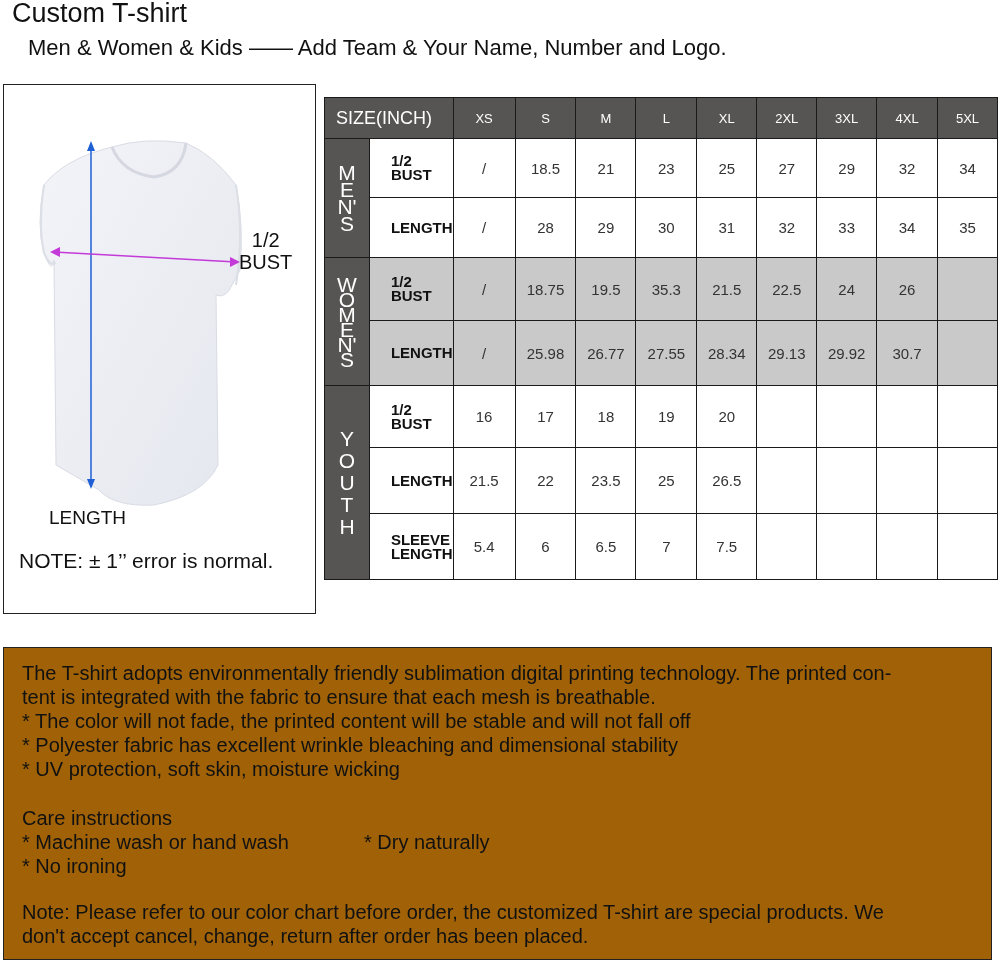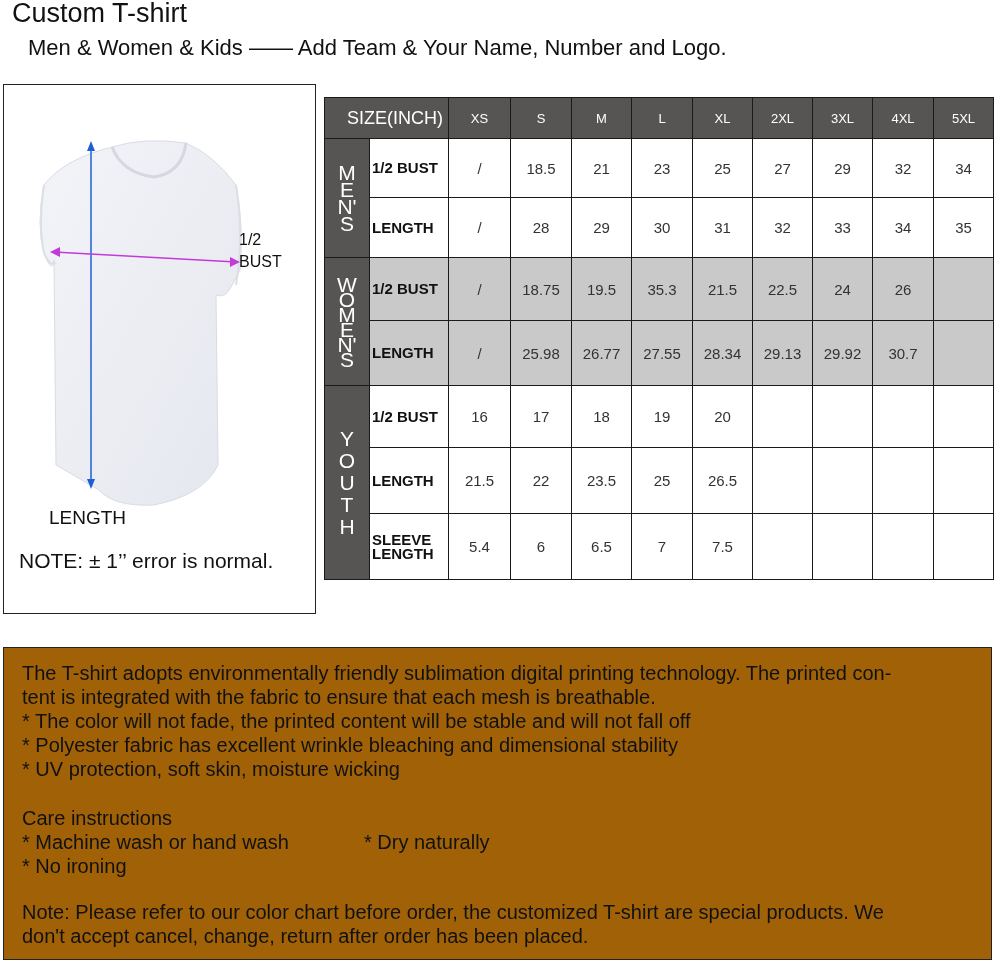--- a/index.html
+++ b/index.html
@@ -6,32 +6,32 @@
   body {
     width:998px; height:968px; background:#ffffff; position:relative; overflow:hidden;
     font-family:"Liberation Sans", sans-serif; color:#111;
   }
   .title { position:absolute; left:12px; top:0px; font-size:27px; line-height:26px; }
   .subtitle { position:absolute; left:28px; top:35px; font-size:22px; line-height:26px; white-space:nowrap; }
 
   
   .fig-box { position:absolute; left:3px; top:84px; width:311px; height:528px; border:1.5px solid #222; background:#fff; }
   .fig-box svg { position:absolute; left:0; top:0; }
-  .lbl-bust { position:absolute; left:235px; top:144px; font-size:16px; line-height:22px; text-align:left; }
+  .lbl-bust { position:absolute; left:235px; top:144px; font-size:20px; line-height:22px; text-align:center; }
   .lbl-length { position:absolute; left:45px; top:422px; font-size:19px; }
   .lbl-note { position:absolute; left:15px; top:464px; font-size:21px; white-space:nowrap; }
 
   
   table.size { position:absolute; left:324px; top:97px; border-collapse:collapse; table-layout:fixed; }
   table.size td, table.size th { border:1.5px solid #1a1a1a; padding:0; text-align:center; vertical-align:middle; font-size:15px; color:#333; }
   table.size th { background:#575454; color:#fff; font-weight:normal; font-size:13px; height:40px; }
-  table.size th.sizehdr { font-size:18px; text-align:left; padding-left:22px; }
+  table.size th.sizehdr { font-size:18px; text-align:left; padding-left:11px; }
   table.size td.group { background:#575454; color:#fff; font-size:21px; line-height:17px; }
   table.size td.group span { display:block; }
-  table.size td.mlabel { font-weight:bold; font-size:15px; color:#111; text-align:left; padding-left:2px; line-height:14px; }
+  table.size td.mlabel { font-weight:bold; font-size:15px; color:#111; text-align:left; padding-left:21px; line-height:14px; }
   tr.women td:not(.group) { background:#c9c9c9; }
 
   
   .info-box { position:absolute; left:3px; top:647px; width:987px; height:311px; border:1.5px solid #222; background:#a16207; }
   .info-box p { margin:0; position:absolute; left:18px; font-size:20px; line-height:24px; color:#111; white-space:nowrap; }
   .red { color:#c0202a; }
 </style>
 </head>
 <body>
 

